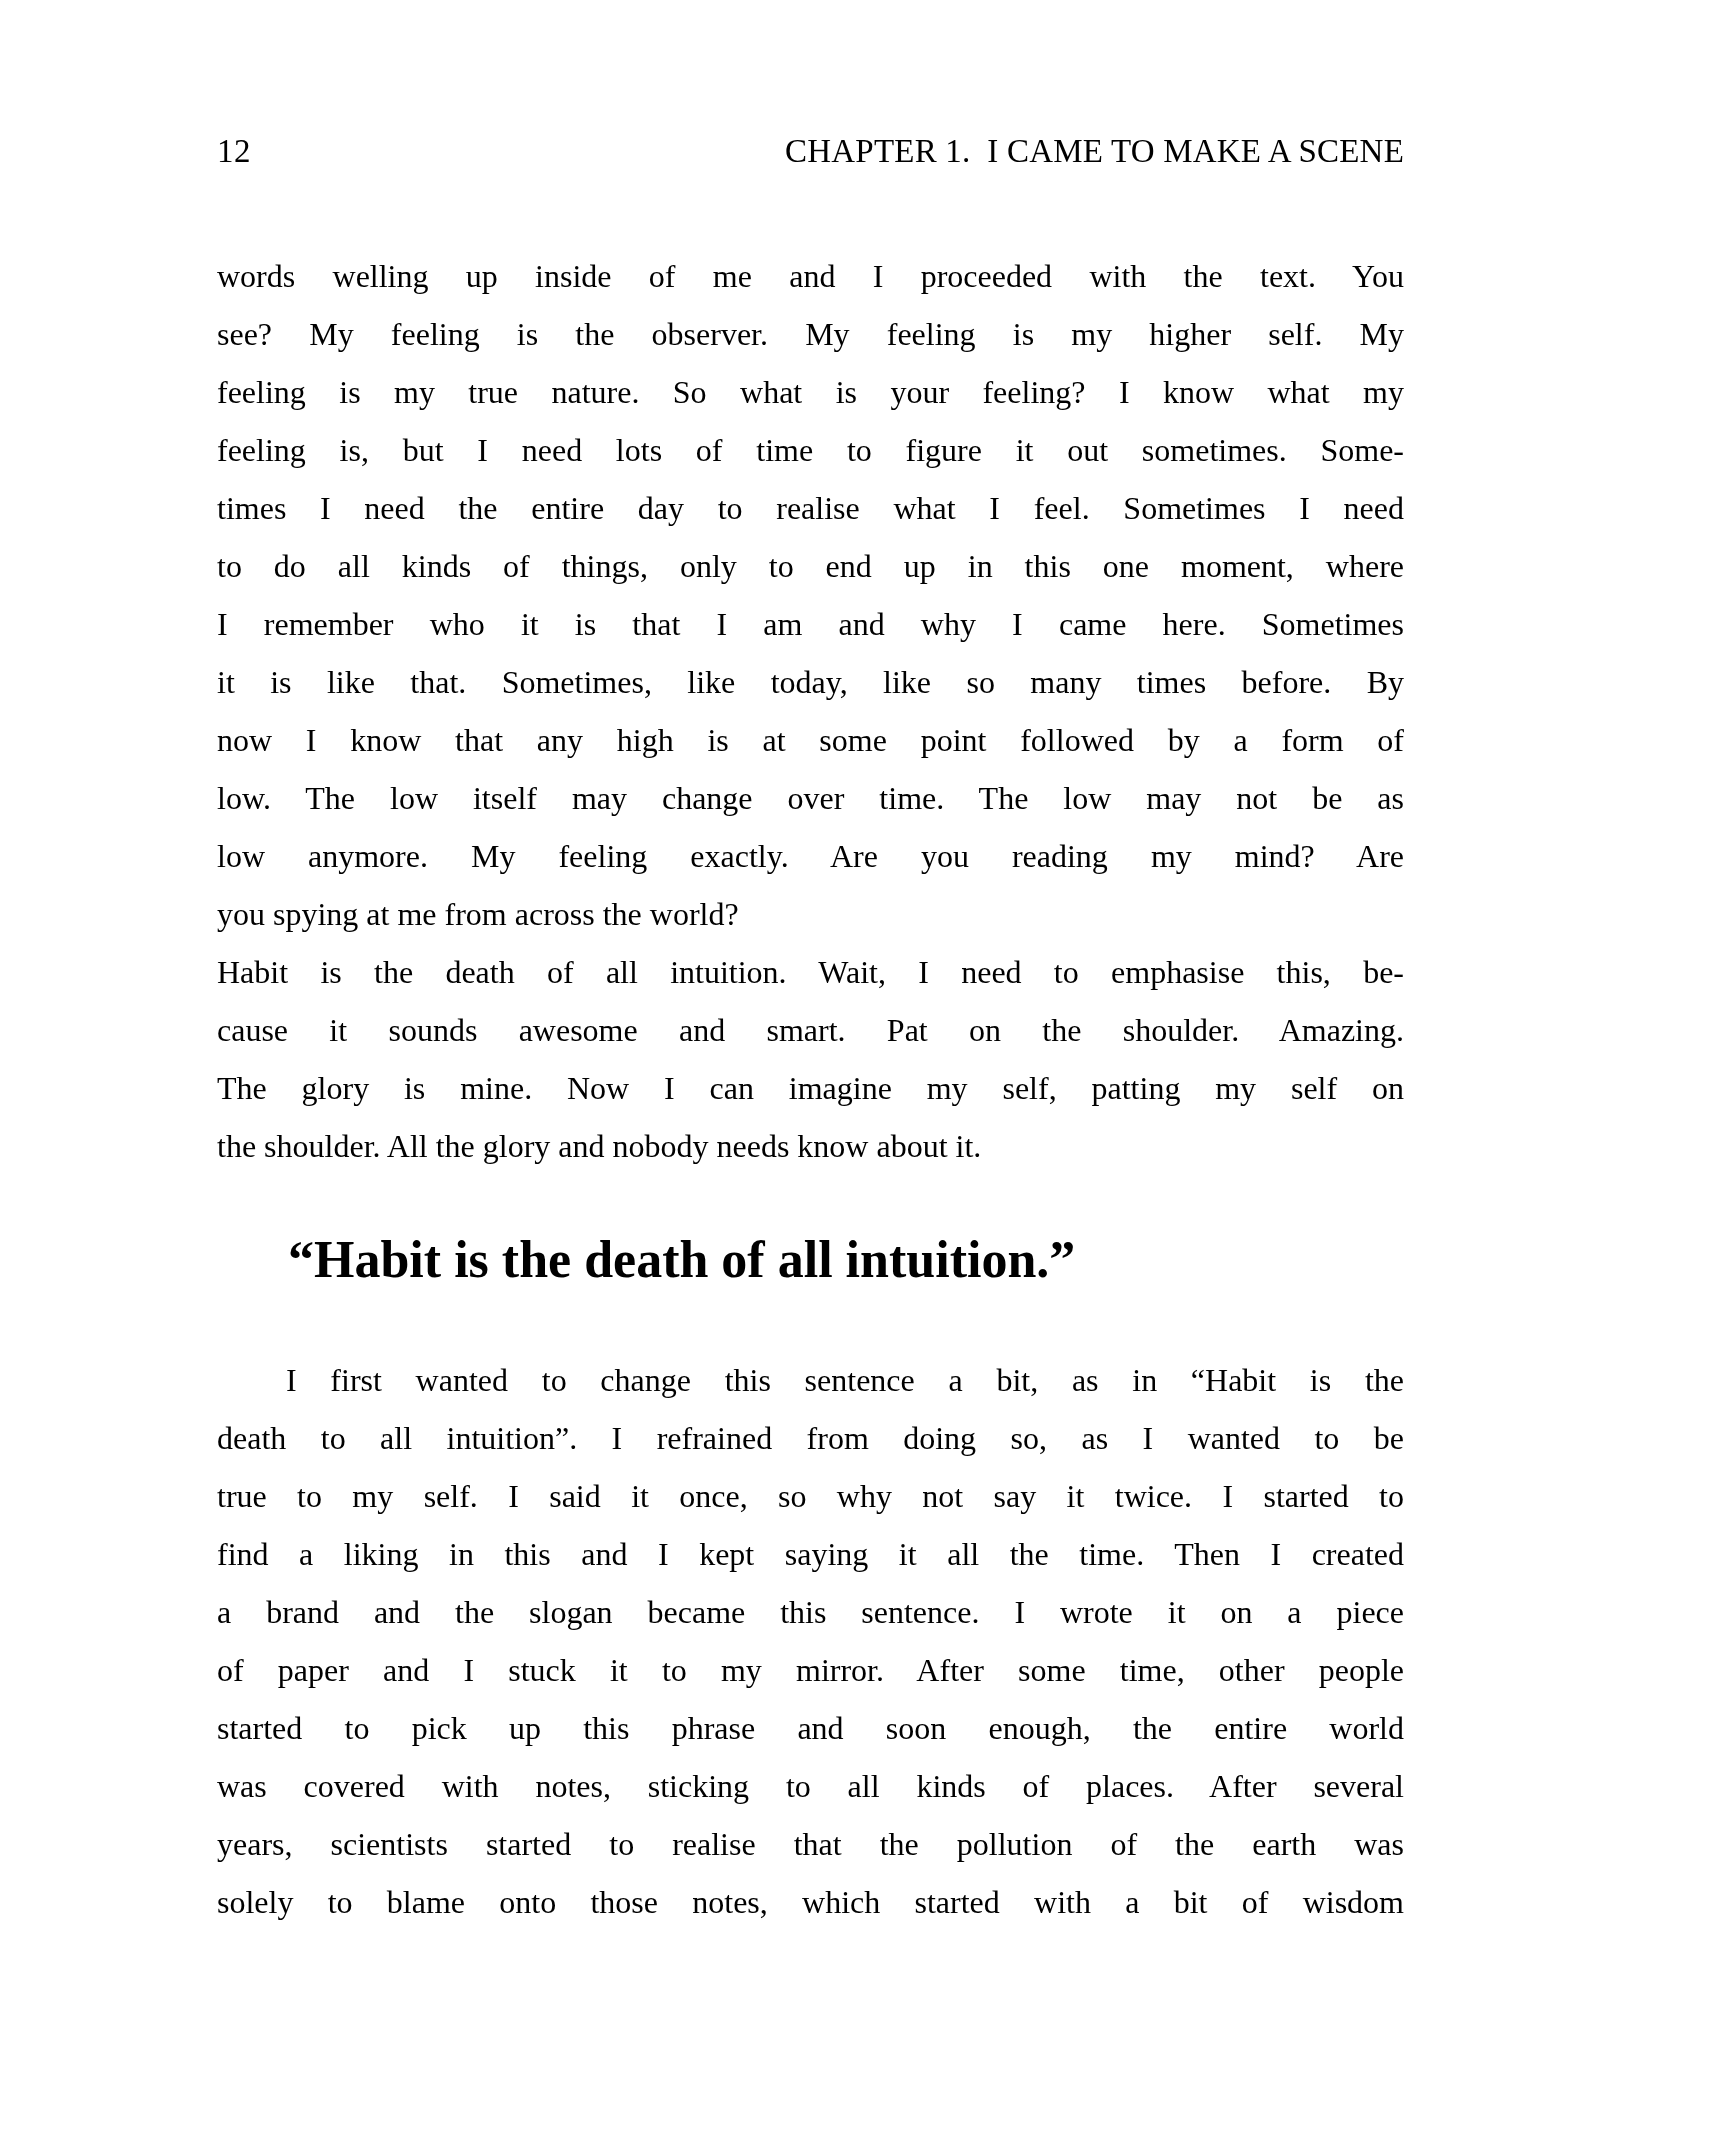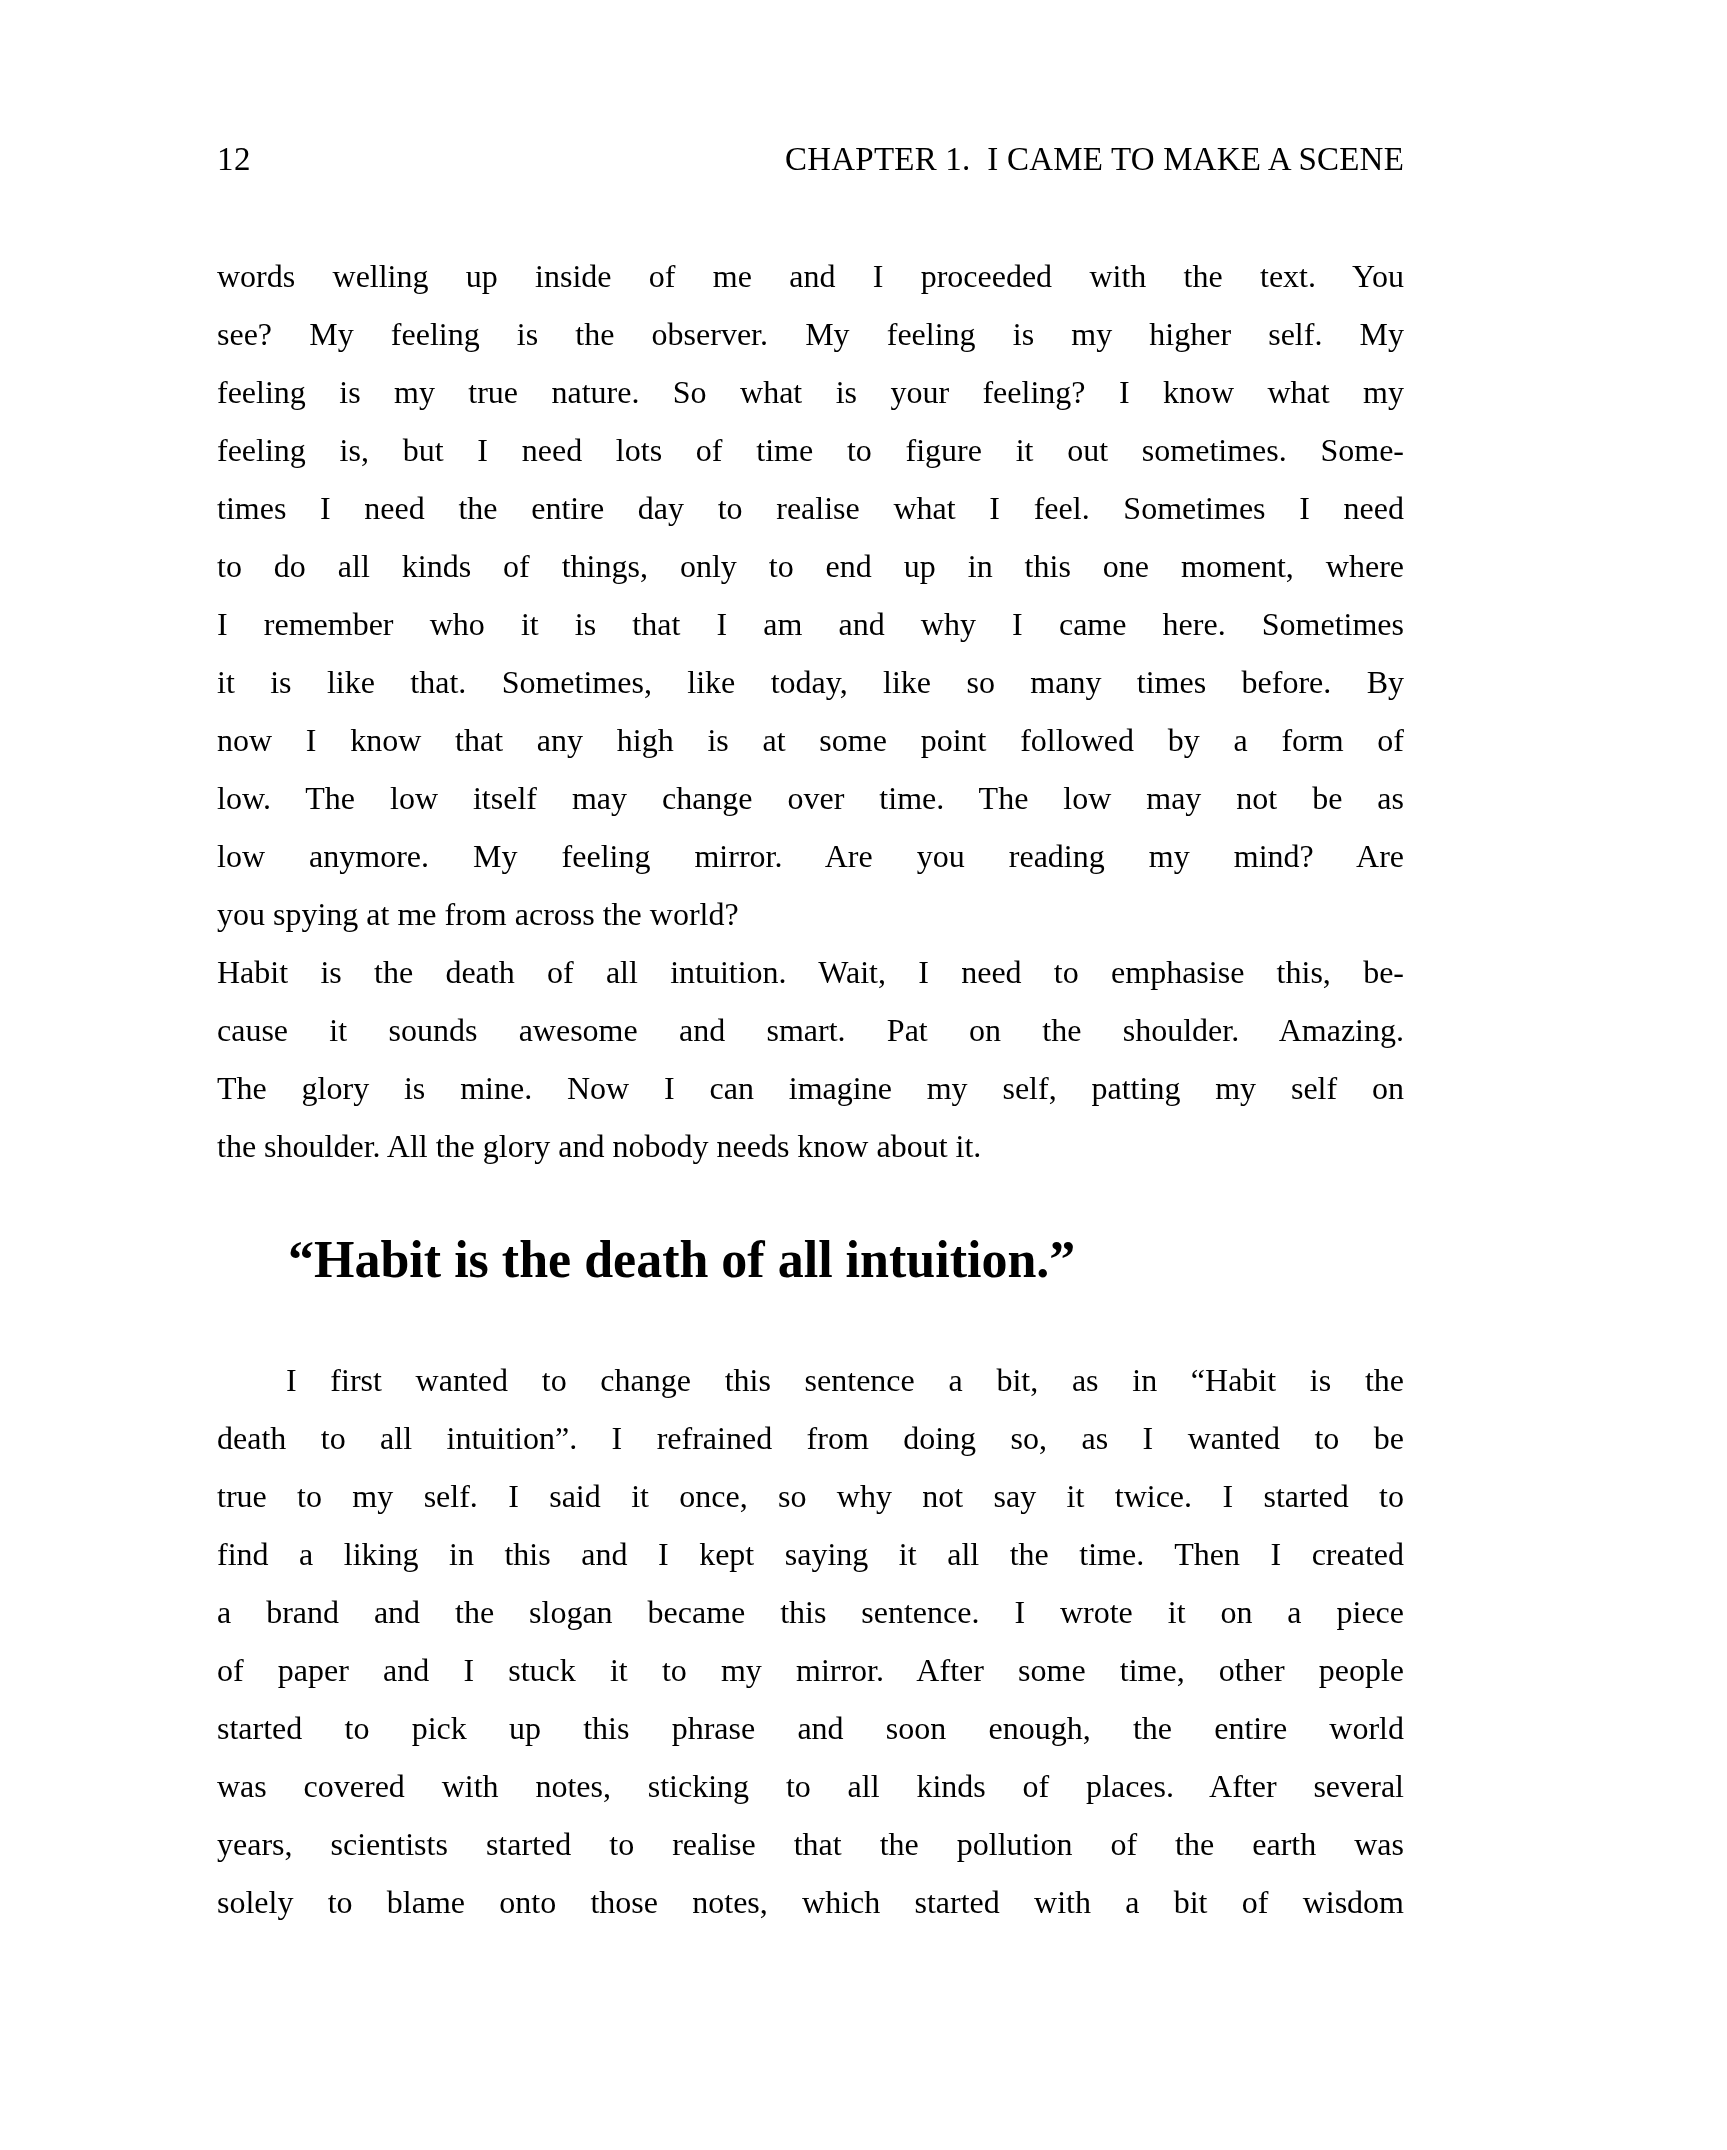--- a/index.html
+++ b/index.html
@@ -15,21 +15,20 @@
   .running-header {
     position: absolute;
     top: 132px;
     left: 217px;
     width: 1187px;
     display: flex;
     justify-content: space-between;
     align-items: baseline;
     font-size: 33px;
     line-height: 39px;
-    margin-top: 8px;
   }
   .page-number {
     font-style: normal;
     letter-spacing: 0.4px;
   }
   .chapter-title {
     white-space: pre;
     letter-spacing: 0.2px;
   }
   .textblock {
@@ -79,21 +78,21 @@
       <div class="line">words welling up inside of me and I proceeded with the text. You</div>
       <div class="line">see? My feeling is the observer. My feeling is my higher self. My</div>
       <div class="line">feeling is my true nature. So what is your feeling? I know what my</div>
       <div class="line">feeling is, but I need lots of time to figure it out sometimes. Some-</div>
       <div class="line">times I need the entire day to realise what I feel. Sometimes I need</div>
       <div class="line">to do all kinds of things, only to end up in this one moment, where</div>
       <div class="line">I remember who it is that I am and why I came here. Sometimes</div>
       <div class="line">it is like that. Sometimes, like today, like so many times before. By</div>
       <div class="line">now I know that any high is at some point followed by a form of</div>
       <div class="line">low. The low itself may change over time. The low may not be as</div>
-      <div class="line">low anymore. My feeling mirror. Are you reading my mind? Are</div>
+      <div class="line">low anymore. My feeling exactly. Are you reading my mind? Are</div>
       <div class="line last">you spying at me from across the world?</div>
     </div>
 
     <div class="para">
       <div class="line">Habit is the death of all intuition. Wait, I need to emphasise this, be-</div>
       <div class="line">cause it sounds awesome and smart. Pat on the shoulder. Amazing.</div>
       <div class="line">The glory is mine. Now I can imagine my self, patting my self on</div>
       <div class="line last">the shoulder. All the glory and nobody needs know about it.</div>
     </div>
 

